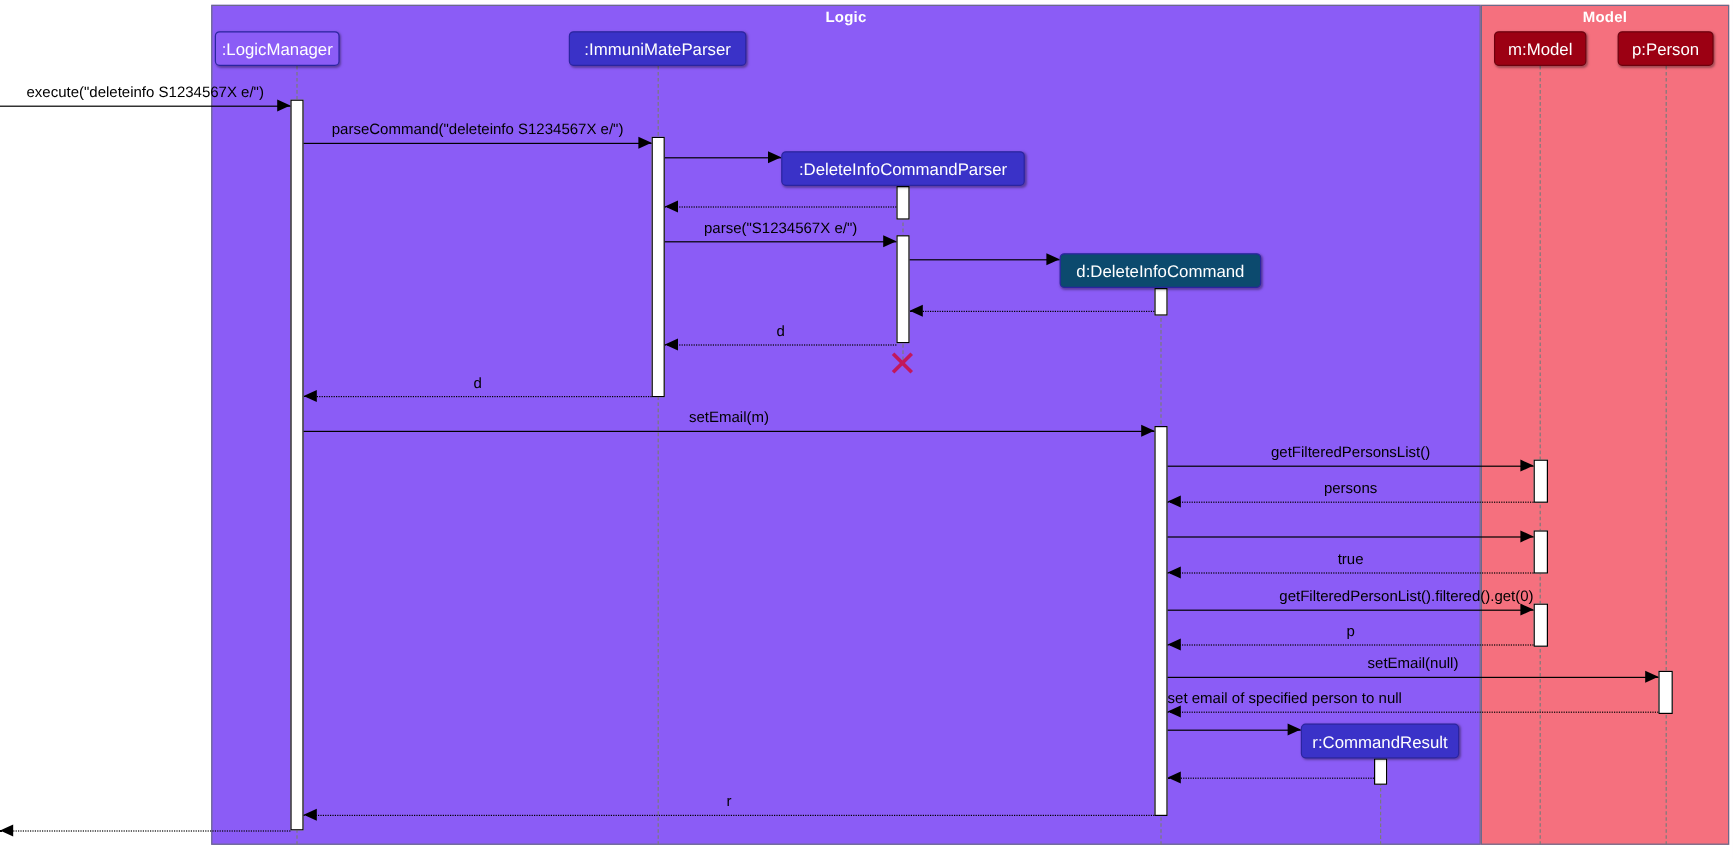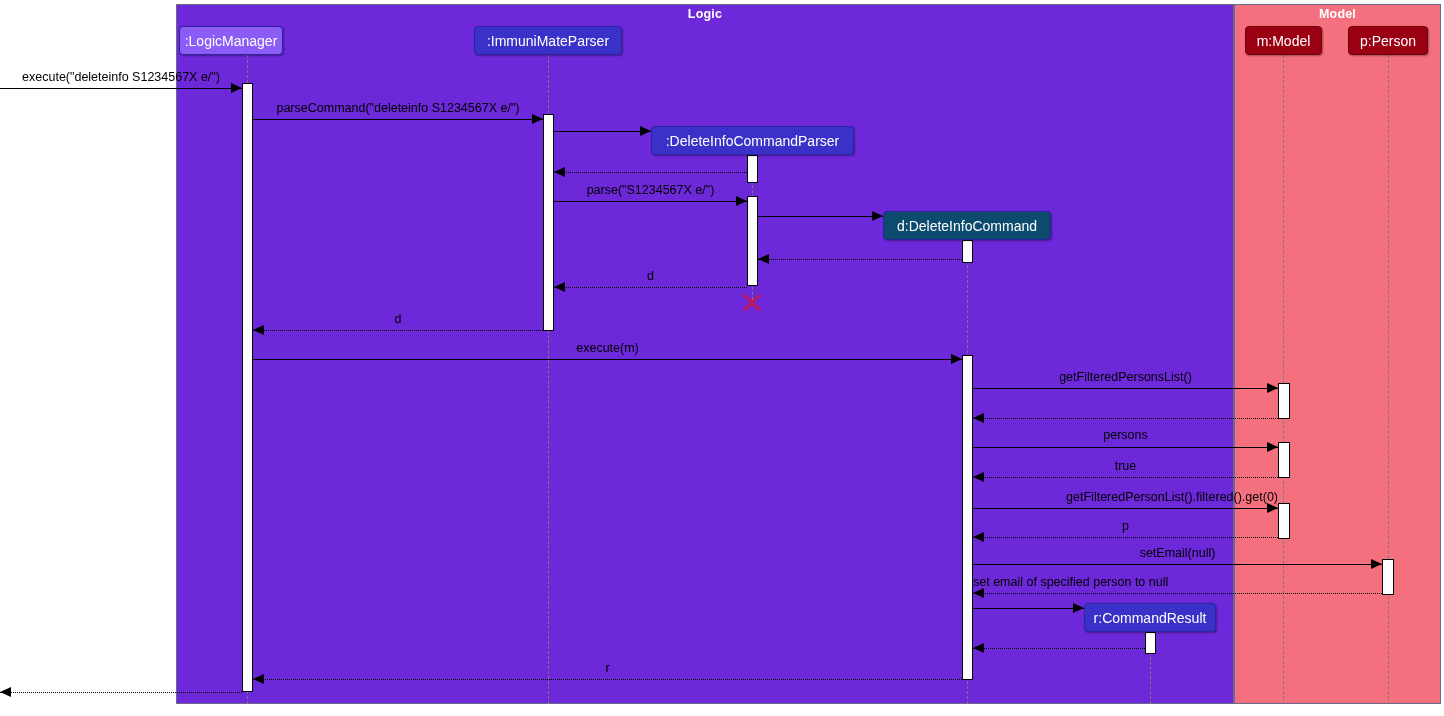--- a/index.html
+++ b/index.html
@@ -113,21 +113,21 @@
     height: 0;
     border-top: 3px solid #c2185b;
   }
   .destroy-x span.a { transform: rotate(45deg); }
   .destroy-x span.b { transform: rotate(-45deg); }
 </style>
 </head>
 <body>
 
 <div id="diagram-root">
-    <div class="partition" style="left: 176px; top: 4px; width: 1058px; height: 700px; background: #6d28d9; border-color: rgb(106, 106, 138);">
+    <div class="partition" style="left: 176px; top: 4px; width: 1058px; height: 700px; background: #8b5cf6; border-color: rgb(106, 106, 138);">
       <div class="partition-title">Logic</div>
     </div>
     <div class="partition" style="left: 1234px; top: 4px; width: 207px; height: 700px; background: rgb(245, 112, 126); border-color: rgb(106, 106, 138);">
       <div class="partition-title">Model</div>
     </div>
     <div class="lifeline" style="left: 247px; top: 55px; height: 649px; border-left-color: rgb(122, 122, 122);"></div>
     <div class="lifeline" style="left: 548px; top: 55px; height: 649px; border-left-color: rgb(122, 122, 122);"></div>
     <div class="lifeline" style="left: 752px; top: 155px; height: 145px; border-left-color: rgb(122, 122, 122);"></div>
     <div class="lifeline" style="left: 967px; top: 240px; height: 464px; border-left-color: rgb(122, 122, 122);"></div>
     <div class="lifeline" style="left: 1150px; top: 632px; height: 72px; border-left-color: rgb(122, 122, 122);"></div>
@@ -162,27 +162,27 @@
     <div class="msg-line ret" style="left: 758px; top: 259px; width: 204px;"></div>
     <div class="arrow-head left" style="left: 758px; top: 254px;"></div>
     <div class="msg-line ret" style="left: 554px; top: 287px; width: 193px;"></div>
     <div class="arrow-head left" style="left: 554px; top: 282px;"></div>
     <div class="msg-label" style="left: 554px; top: 269px; width: 193px; text-align: center;">d</div>
     <div class="msg-line ret" style="left: 253px; top: 330px; width: 290px;"></div>
     <div class="arrow-head left" style="left: 253px; top: 325px;"></div>
     <div class="msg-label" style="left: 253px; top: 312px; width: 290px; text-align: center;">d</div>
     <div class="msg-line" style="left: 253px; top: 359px; width: 709px;"></div>
     <div class="arrow-head right" style="left: 951px; top: 354px;"></div>
-    <div class="msg-label" style="left: 253px; top: 341px; width: 709px; text-align: center;">execute(m)</div>
+    <div class="msg-label" style="left: 253px; top: 341px; width: 709px; text-align: center;">setEmail(m)</div>
     <div class="msg-line" style="left: 973px; top: 388px; width: 305px;"></div>
     <div class="arrow-head right" style="left: 1267px; top: 383px;"></div>
     <div class="msg-label" style="left: 973px; top: 370px; width: 305px; text-align: center;">getFilteredPersonsList()</div>
     <div class="msg-line ret" style="left: 973px; top: 418px; width: 305px;"></div>
     <div class="arrow-head left" style="left: 973px; top: 413px;"></div>
-    <div class="msg-label" style="left: 973px; top: 400px; width: 305px; text-align: center; margin-top: 28px;">persons</div>
+    <div class="msg-label" style="left: 973px; top: 400px; width: 305px; text-align: center;">persons</div>
     <div class="msg-line" style="left: 973px; top: 447px; width: 305px;"></div>
     <div class="arrow-head right" style="left: 1267px; top: 442px;"></div>
     <div class="msg-line ret" style="left: 973px; top: 477px; width: 305px;"></div>
     <div class="arrow-head left" style="left: 973px; top: 472px;"></div>
     <div class="msg-label" style="left: 973px; top: 459px; width: 305px; text-align: center;">true</div>
     <div class="msg-line" style="left: 973px; top: 508px; width: 305px;"></div>
     <div class="arrow-head right" style="left: 1267px; top: 503px;"></div>
     <div class="msg-label" style="left: 973px; top: 490px; width: 305px; text-align: right;">getFilteredPersonList().filtered().get(0)</div>
     <div class="msg-line ret" style="left: 973px; top: 537px; width: 305px;"></div>
     <div class="arrow-head left" style="left: 973px; top: 532px;"></div>

